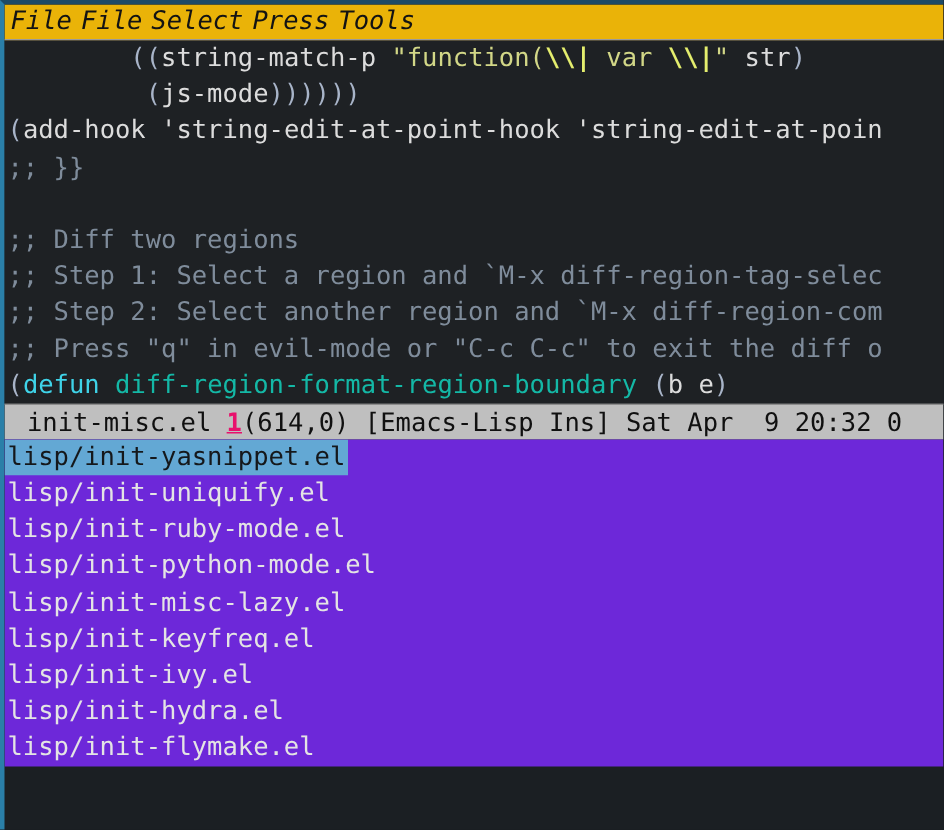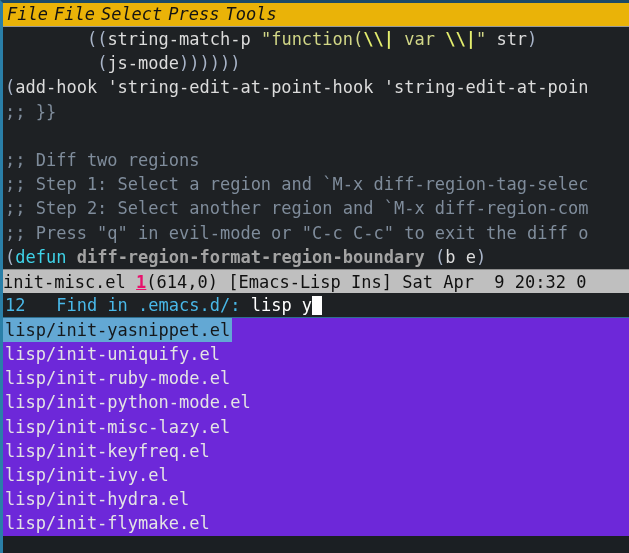--- a/index.html
+++ b/index.html
@@ -62,31 +62,31 @@
     padding-left: 2px;
     white-space: pre;
     overflow: hidden;
   }
   .tok-default { color: #dcdcdc; margin-top: 39px; }
   .tok-paren   { color: #a8b4c8; }
   .tok-string  { color: #d2d787; }
   .tok-esc     { color: #e4ee6e; font-weight: bold; }
   .tok-comment { color: #7f8c9b; }
   .tok-keyword { color: #3fd3e8; text-align: center; }
-  .tok-fname   { color: #a3a3a3; font-weight: bold; }
+  .tok-fname   { color: #14b8a6; font-weight: normal; }
 
   
   .modeline {
     height: 24px;
     background: #bfbfbf;
     color: #101010;
     font-size: 17px;
     line-height: 24px;
     white-space: pre;
-    padding-left: 0;
+    padding-left: 15px;
     box-sizing: border-box;
     border-top: 1px solid #8d8d8d;
     overflow: hidden;
   }
   .ml-mod {
     color: #e8106c;
     text-decoration: underline;
     font-weight: bold;
   }
 
@@ -148,17 +148,16 @@
     <span class="mitem">File</span>
     <span class="mitem">Select</span>
     <span class="mitem">Press</span>
     <span class="mitem">Tools</span>
   </div>
 
   <div class="buffer" id="buffer-area"><div class="cline"><span class="tok-default">        </span><span class="tok-paren">((</span><span class="tok-default">string-match-p</span><span class="tok-default"> </span><span class="tok-string">"function(</span><span class="tok-esc">\\|</span><span class="tok-string"> var </span><span class="tok-esc">\\|</span><span class="tok-string">"</span><span class="tok-default"> str</span><span class="tok-paren">)</span></div><div class="cline"><span class="tok-default">         </span><span class="tok-paren">(</span><span class="tok-default">js-mode</span><span class="tok-paren">))))))</span></div><div class="cline"><span class="tok-paren">(</span><span class="tok-default">add-hook </span><span class="tok-default">'string-edit-at-point-hook</span><span class="tok-default"> </span><span class="tok-default">'string-edit-at-poin</span></div><div class="cline"><span class="tok-comment">;; }}</span></div><div class="cline"><span class="tok-default"></span></div><div class="cline"><span class="tok-comment">;; Diff two regions</span></div><div class="cline"><span class="tok-comment">;; Step 1: Select a region and `M-x diff-region-tag-selec</span></div><div class="cline"><span class="tok-comment">;; Step 2: Select another region and `M-x diff-region-com</span></div><div class="cline"><span class="tok-comment">;; Press "q" in evil-mode or "C-c C-c" to exit the diff o</span></div><div class="cline"><span class="tok-paren">(</span><span class="tok-keyword">defun</span><span class="tok-default"> </span><span class="tok-fname">diff-region-format-region-boundary</span><span class="tok-default"> </span><span class="tok-paren">(</span><span class="tok-default">b e</span><span class="tok-paren">)</span></div></div>
 
   <div class="modeline"><span>init-misc.el</span><span> </span><span class="ml-mod">1</span><span>(614,0)</span><span> </span><span>[Emacs-Lisp Ins]</span><span> </span><span>Sat Apr  9 20:32 0</span></div>
 
-  <div class="prompt"><span class="p-count">12</span><span class="p-count">   </span><span class="p-text">Find in .emacs.d/: </span><span class="p-input">lisp y</span><span class="cursor-block"></span></div>
 
   <div class="cands" id="cands-area"><div class="cand-row-sel"><span class="cand sel">lisp/init-yasnippet.el</span></div><div class="cand">lisp/init-uniquify.el</div><div class="cand">lisp/init-ruby-mode.el</div><div class="cand">lisp/init-python-mode.el</div><div class="cand">lisp/init-misc-lazy.el</div><div class="cand">lisp/init-keyfreq.el</div><div class="cand">lisp/init-ivy.el</div><div class="cand">lisp/init-hydra.el</div><div class="cand">lisp/init-flymake.el</div></div>
 
 </div>
 
 </body></html>

